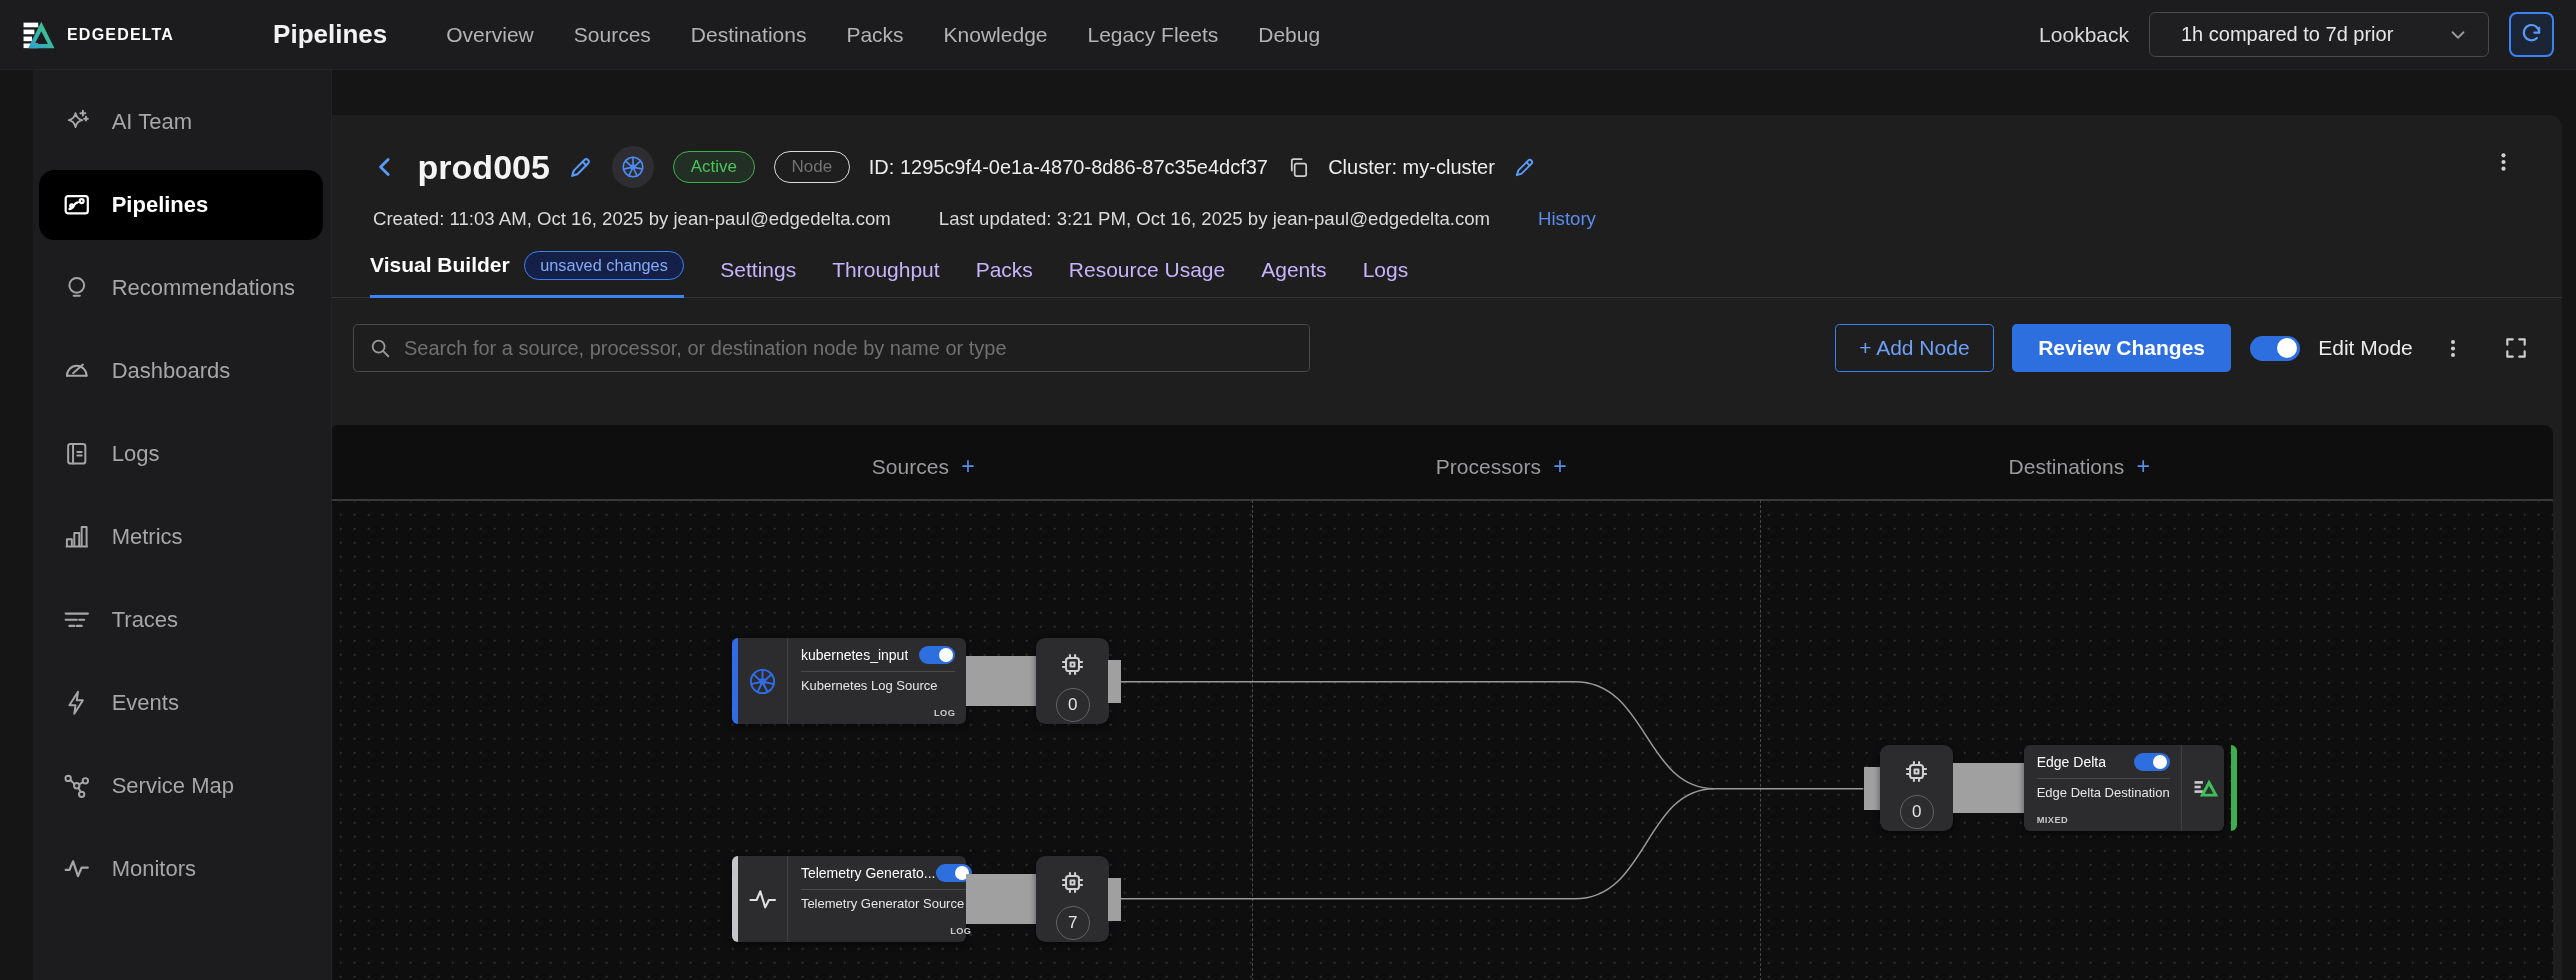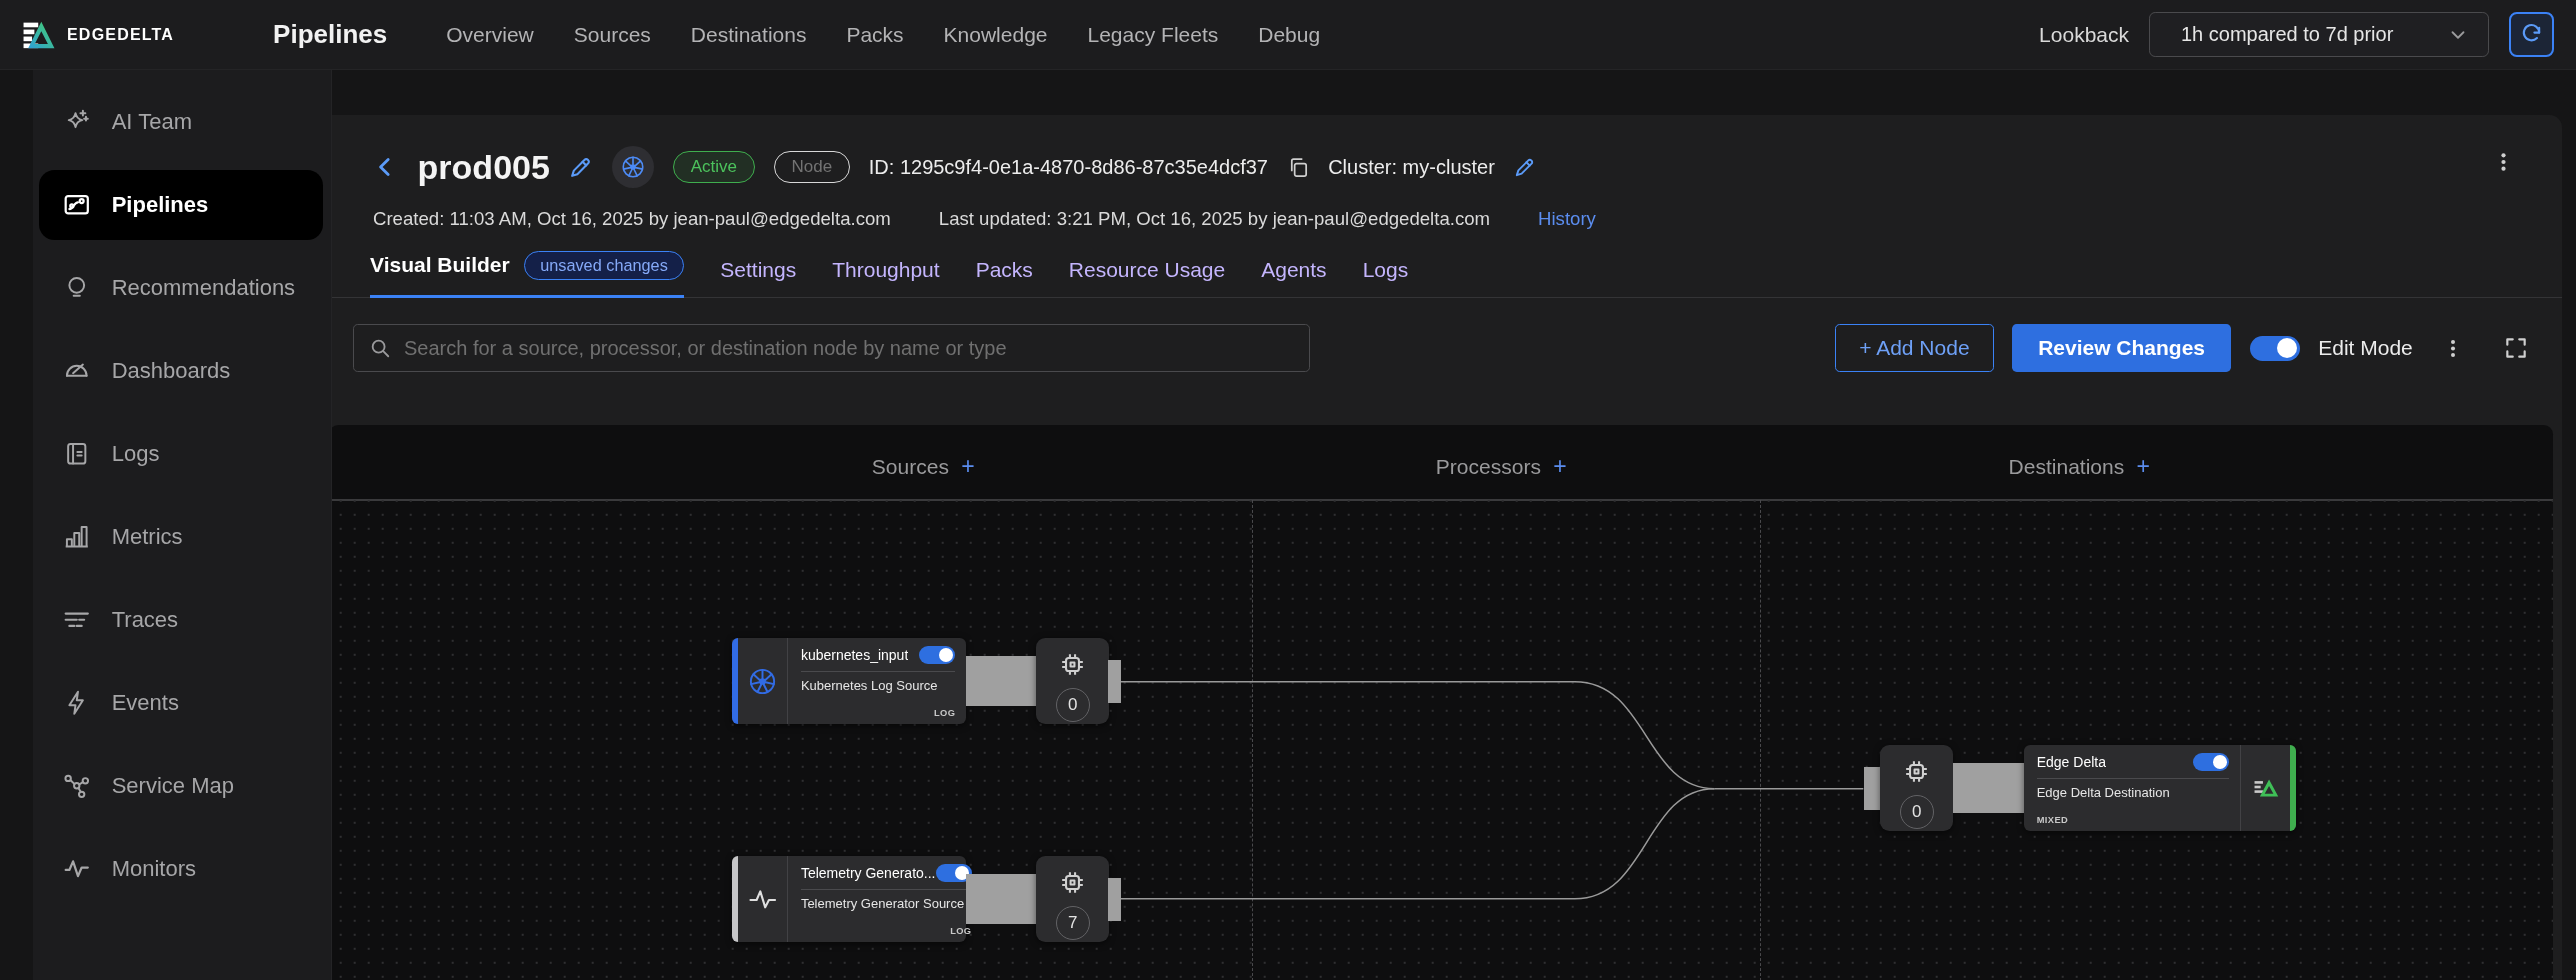--- a/index.html
+++ b/index.html
@@ -102,21 +102,21 @@
   .card-title-row { display:flex; align-items:center; justify-content:space-between; }
   .card-title { font-size:14px; font-weight:400; color:#fff; white-space:nowrap; overflow:hidden; }
   .mini-toggle { width:36px; height:18.6px; border-radius:775px; background:#2e6fe0; position:relative; flex:0 0 auto; cursor:pointer; }
   .mini-toggle::after { content:""; position:absolute; right:2.3px; top:2.3px; width:14px; height:14px; border-radius:50%; background:#fff; }
   .card-divider { height:0.8px; background:#4a4a4d; margin:6.2px 0 6.2px 0; }
   .card-subtitle { font-size:13px; color:#e6e6e6; white-space:nowrap; }
   .card-datatype { position:absolute; bottom:6.2px; font-size:9.3px; font-weight:700; letter-spacing:0.4px; color:#c9c9c9; }
   .card-datatype.right { right:11px; }
   .card-datatype.left { left:12.4px; }
 
-  .dest-card { width:272px; }
+  .dest-card { width:200px; }
   .dest-card .accent-right { width:6.2px; border-radius:0 6.2px 6.2px 0; background:#3fae4e; flex:0 0 auto; }
   .dest-card .logo-cell { width:50px; flex:0 0 auto; display:flex; align-items:center; justify-content:center;
                           border-left:0.8px solid #424245; }
 
   .proc-node { position:absolute; width:73px; height:86px; background:#2c2c2e; border-radius:9.3px;
                display:flex; flex-direction:column; align-items:center; padding-top:11px; cursor:pointer;
                box-shadow:0 1.6px 6.2px rgba(0,0,0,.5); }
   .proc-count { margin-top:7.8px; width:34px; height:34px; border:1.6px solid #626265; border-radius:50%;
                 display:flex; align-items:center; justify-content:center; font-size:17px; color:#e3e3e3; }
   .connector { position:absolute; background:#a0a0a0; }

